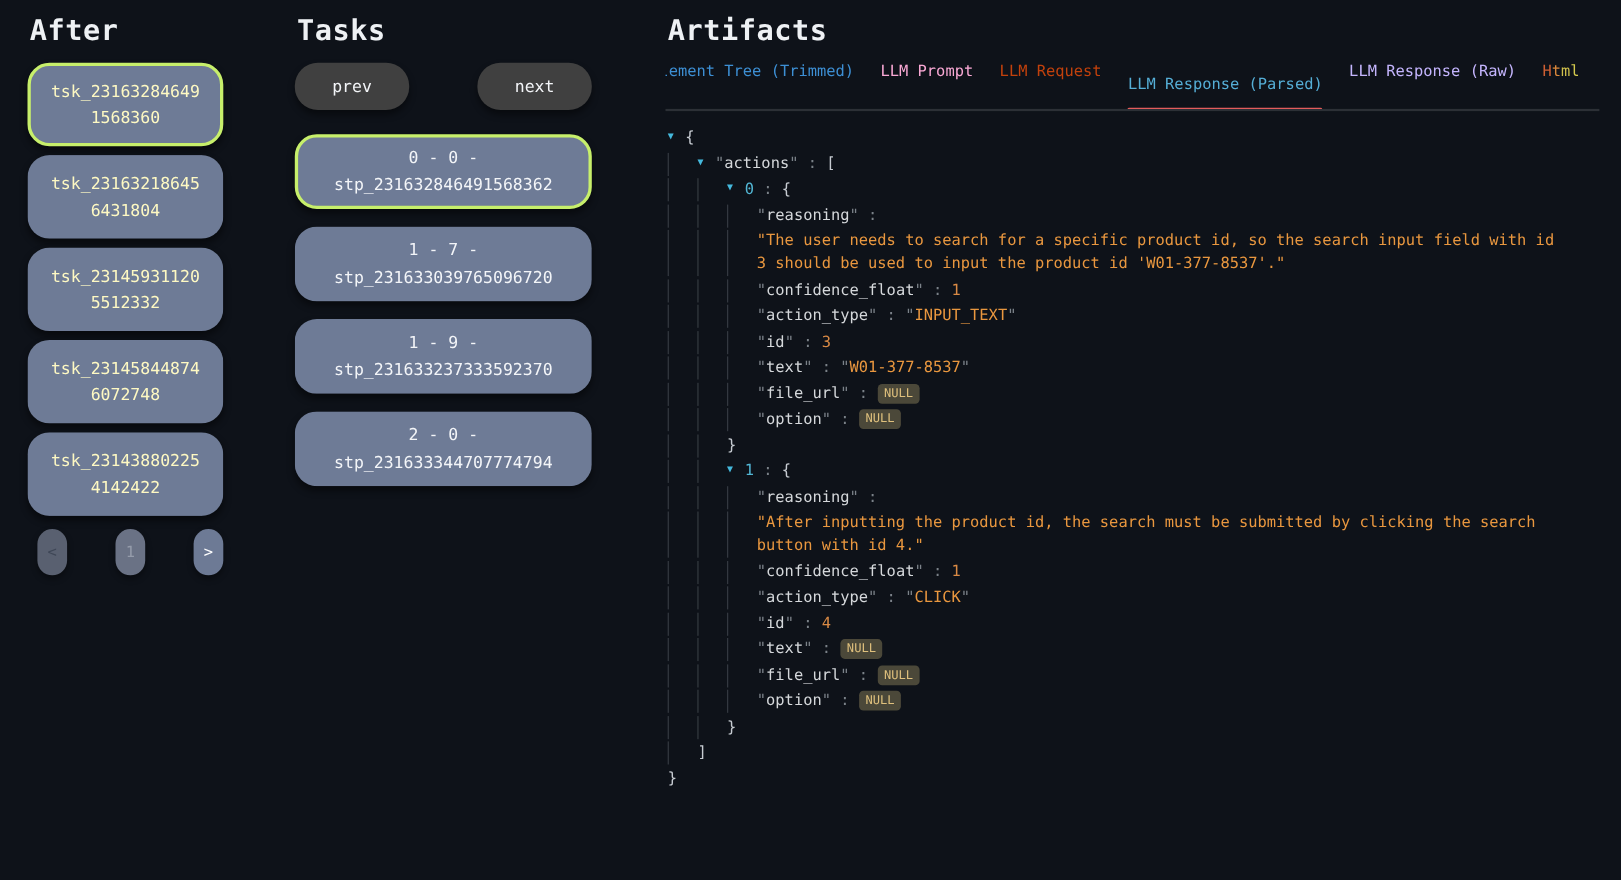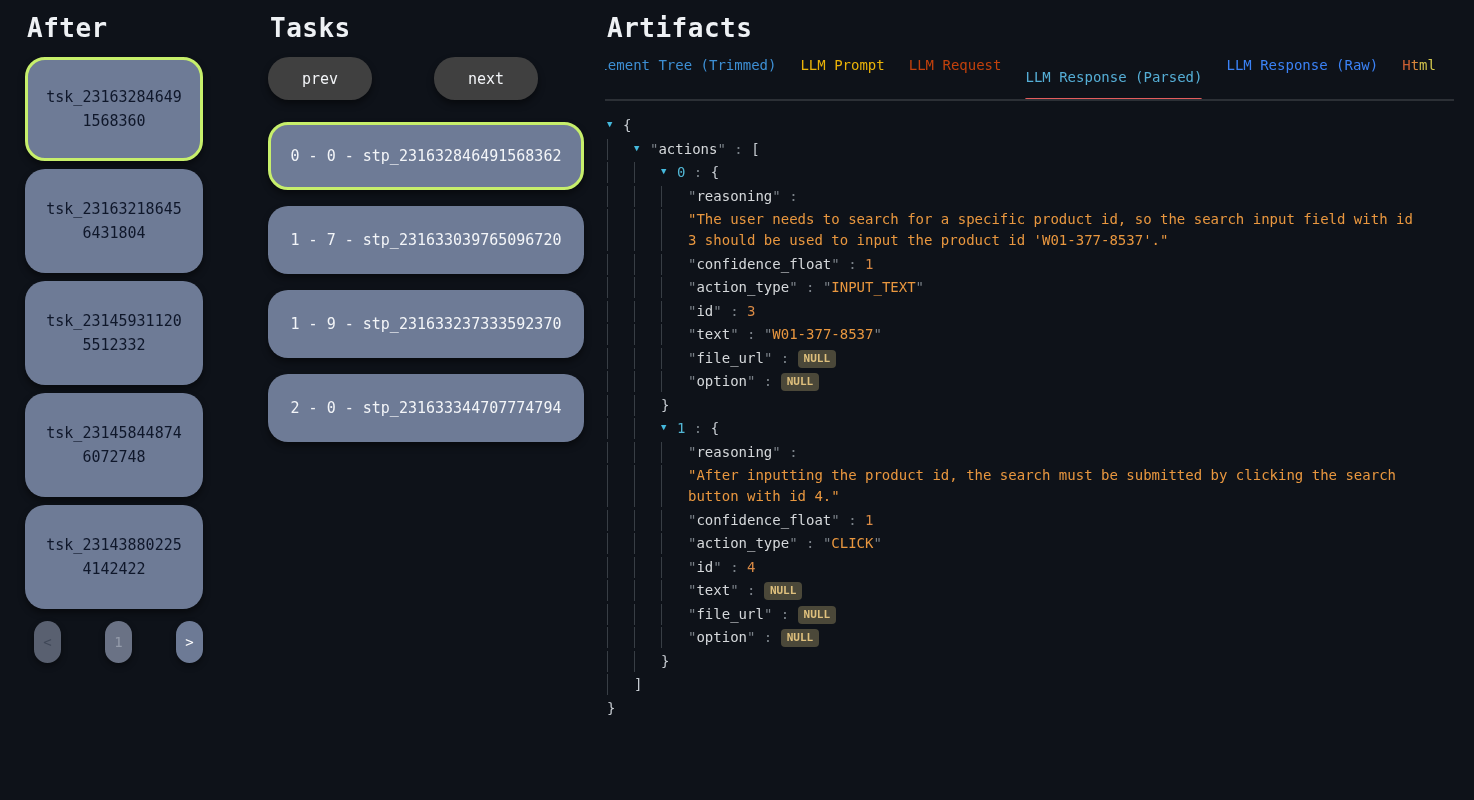--- a/index.html
+++ b/index.html
@@ -14,22 +14,22 @@
 
   h1.col-title {
     font-size:26px; font-weight:bold; color:#eef1f4;
     margin:0 0 14px 2px; line-height:30px; letter-spacing:0.5px;
   }
 
   
   .tasks-col { width:178px; margin-right:65px; flex-shrink:0; }
   .task-btn {
     display:flex; align-items:center; justify-content:center;
-    width:178px; height:104px; margin-bottom:8px;
-    background:#6e7b96; color:#0f172a;
+    width:178px; height:76px; margin-bottom:8px;
+    background:#6e7b96; color:#fef9c3;
     border:3px solid transparent; border-radius:20px;
     font-family:inherit; font-size:15px; line-height:24px;
     padding:0 15px; text-align:center; word-break:break-all;
     box-shadow:0 4px 7px rgba(0,0,0,.45); cursor:pointer;
   }
   .task-btn.selected { border-color:#c7ef6b; }
   .pagination { display:flex; gap:44px; margin-top:12px; padding-left:9px; }
   .pg-btn {
     width:32px; height:42px; border-radius:16px; border:none;
     display:flex; align-items:center; justify-content:center;
@@ -43,21 +43,21 @@
   
   .steps-col { width:270px; margin-right:67px; flex-shrink:0; }
   .steps-nav { display:flex; justify-content:space-between; margin-bottom:22px; }
   .nav-btn {
     width:104px; height:43px; border-radius:21px; border:none;
     background:#404040; color:#f3f5f8; font-family:inherit; font-size:15px;
     box-shadow:0 4px 7px rgba(0,0,0,.45); cursor:pointer;
   }
   .step-btn {
     display:flex; align-items:center; justify-content:center;
-    width:316px; min-height:68px; margin-bottom:16px;
+    width:270px; min-height:68px; margin-bottom:16px;
     background:#6e7b96; color:#f3f5f8;
     border:3px solid transparent; border-radius:20px;
     font-family:inherit; font-size:15px; line-height:25px;
     padding:6px 18px; text-align:center;
     box-shadow:0 4px 7px rgba(0,0,0,.45); cursor:pointer;
   }
   .step-btn.selected { border-color:#c7ef6b; }
 
   
   .artifacts { flex:1; min-width:0; padding-right:20px; }
@@ -84,21 +84,21 @@
   .parts { white-space:pre-wrap; word-break:break-word; }
   .parts.wrap { max-width:730px; }
   .p-q { color:#7b8289; }
   .p-k { color:#d5d8db; }
   .p-b { color:#c6cbd1; }
   .p-i { color:#52b7d5; }
   .p-s { color:#e9973f; }
   .p-n { color:#d98a45; }
   .p-u { background:#4b4839; color:#dfc07d; font-size:11px; line-height:14px;
          padding:2px 6px; border-radius:4px; display:inline-block;
-         transform:translateY(-1px);font-weight:bold; }
+         transform:translateY(-1px); }
 </style>
 </head>
 <body>
 
 <div class="app">
 
   <div class="tasks-col">
     <h1 class="col-title">After</h1>
     <div id="task-list">
         <button class="task-btn selected">tsk_231632846491568360</button>
@@ -125,24 +125,24 @@
         <button class="step-btn">1 - 7 - stp_231633039765096720</button>
         <button class="step-btn">1 - 9 - stp_231633237333592370</button>
         <button class="step-btn">2 - 0 - stp_231633344707774794</button>
       </div>
   </div>
 
   <div class="artifacts">
     <h1 class="col-title">Artifacts</h1>
     <div class="tabs" id="tabs" style="--underline: #e35c5c;">
         <div class="tab clipped" style="color: rgb(61, 143, 212);">Element Tree (Trimmed)</div>
-        <div class="tab" style="color: #eab308; text-align: right;">LLM Prompt</div>
+        <div class="tab" style="color: #f9a8d4; text-align: right;">LLM Prompt</div>
         <div class="tab" style="color: #c2410c;">LLM Request</div>
         <div class="tab active" style="color: rgb(85, 174, 214); margin-top: 12px;">LLM Response (Parsed)</div>
-        <div class="tab" style="color: #3b82f6;">LLM Response (Raw)</div>
+        <div class="tab" style="color: #c4b5fd;">LLM Response (Raw)</div>
         <div class="tab"><span style="color: rgb(205, 95, 51);">H</span><span style="color: rgb(216, 135, 59);">t</span><span style="color: rgb(207, 192, 76);">m</span><span style="color: rgb(211, 201, 78);">l</span><span style="color: rgb(216, 135, 59);"> </span></div>
       </div>
     <div class="json" id="json-viewer">
         <div class="json-line">
           <span class="tri">▼</span>
           <span class="parts"><span class="p-b">{</span></span>
         </div>
         <div class="json-line">
           <div class="ind"></div>
           <span class="tri">▼</span>

